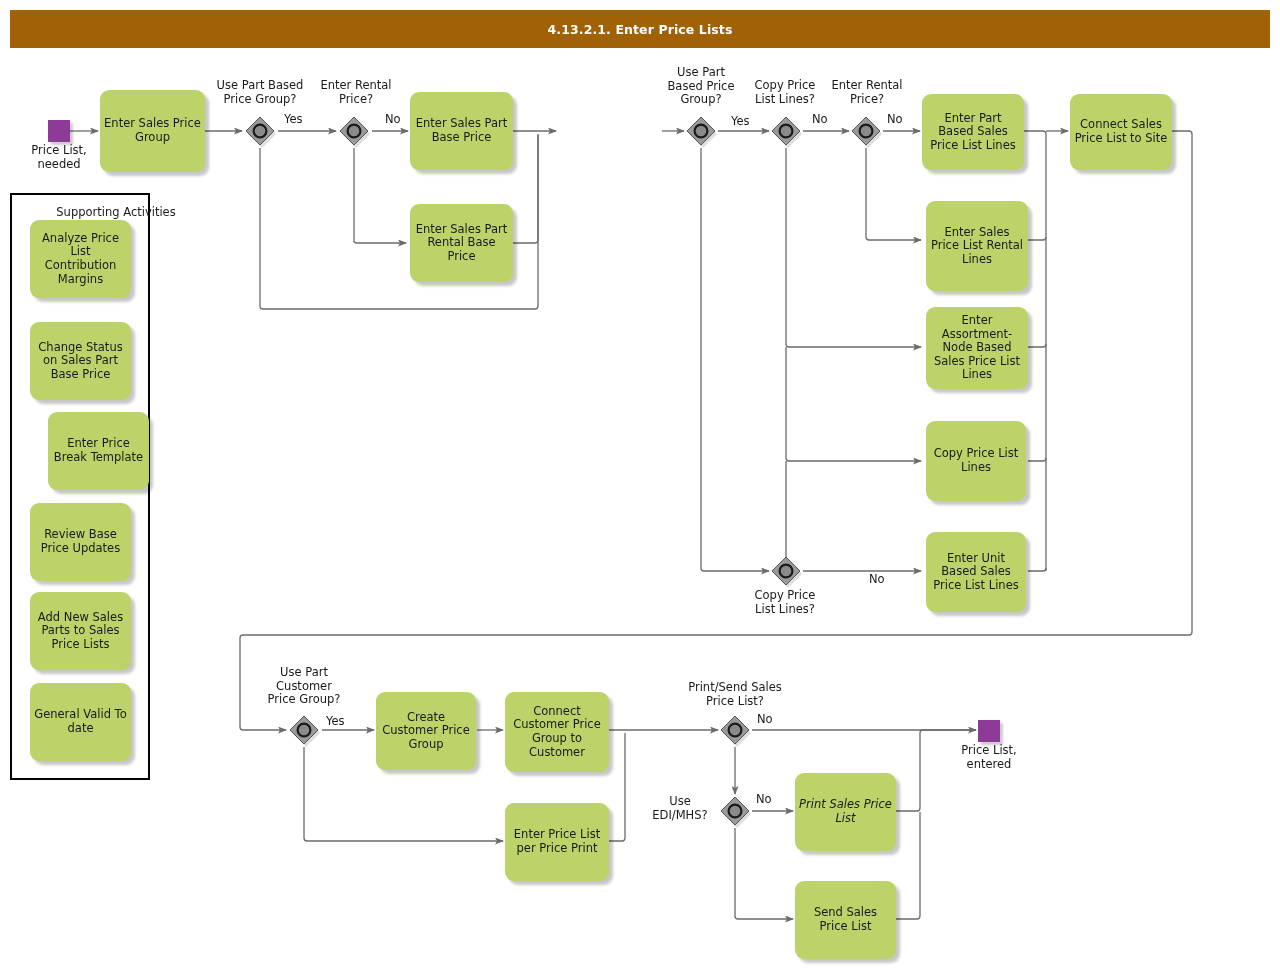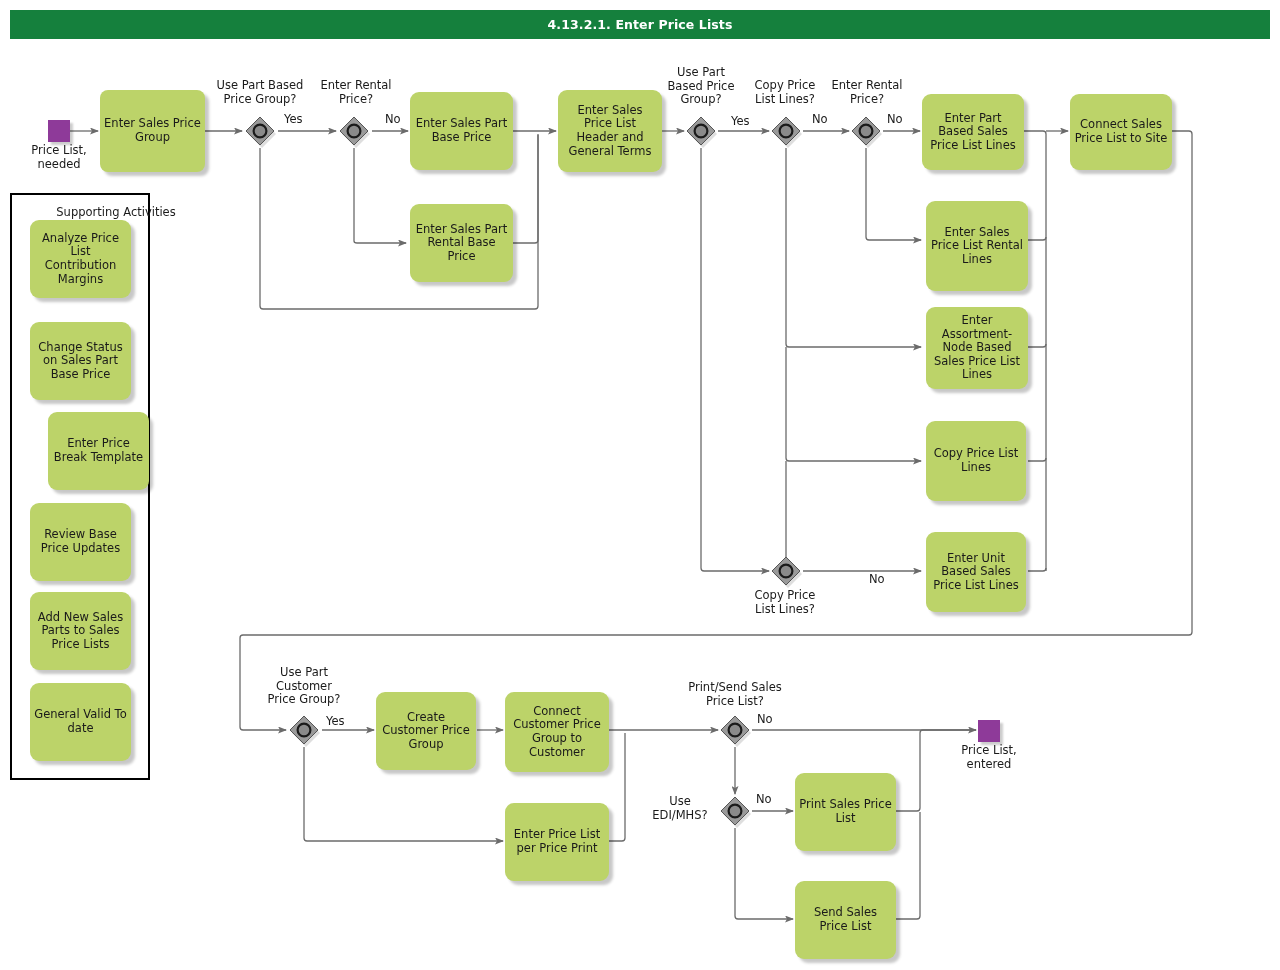--- a/index.html
+++ b/index.html
@@ -16,22 +16,22 @@
     width: 1280px;
     height: 970px;
     background: #ffffff;
   }
   
   .title-bar {
     position: absolute;
     left: 10px;
     top: 10px;
     width: 1260px;
-    height: 29px;
-    background: #15803d;
+    height: 38px;
+    background: #a16207;
     display: flex;
     align-items: center;
     justify-content: center;
   }
   .title-bar .title-text {
     color: #ffffff;
     font-size: 12.5px;
     font-weight: bold;
     font-family: "DejaVu Sans", sans-serif;
     letter-spacing: 0.1px;
@@ -281,35 +281,32 @@
   <div class="flow-lbl" style="left:284px; top:112px;">Yes</div>
   <div class="flow-lbl" style="left:385px; top:112px;">No</div>
   <div class="flow-lbl" style="left:731px; top:114px;">Yes</div>
   <div class="flow-lbl" style="left:812px; top:112px;">No</div>
   <div class="flow-lbl" style="left:887px; top:112px;">No</div>
   <div class="flow-lbl" style="left:869px; top:572px;">No</div>
   <div class="flow-lbl" style="left:326px; top:714px;">Yes</div>
   <div class="flow-lbl" style="left:757px; top:712px;">No</div>
   <div class="flow-lbl" style="left:756px; top:792px;">No</div>
 
-  <div class="task" style="left:100px; top:90px; width:105px; height:82px;border-radius:8px;">
+  <div class="task" style="left:100px; top:90px; width:105px; height:82px;">
     <span class="task-label">Enter Sales Price Group</span>
   </div>
 
   <div class="task" style="left:410px; top:92px; width:103px; height:78px;">
     <span class="task-label">Enter Sales Part Base Price</span>
   </div>
 
   <div class="task" style="left:410px; top:204px; width:103px; height:78px;">
     <span class="task-label">Enter Sales Part Rental Base Price</span>
   </div>
 
-  <div class="task" style="left:558px; top:90px; width:104px; height:82px;">
-    <span class="task-label">Enter Sales Price List Header and General Terms</span>
-  </div>
 
   <div class="task" style="left:922px; top:94px; width:102px; height:76px;">
     <span class="task-label">Enter Part Based Sales Price List Lines</span>
   </div>
 
   <div class="task" style="left:926px; top:201px; width:102px; height:90px;">
     <span class="task-label">Enter Sales Price List Rental Lines</span>
   </div>
 
   <div class="task" style="left:926px; top:307px; width:102px; height:82px;">
@@ -333,21 +330,21 @@
   </div>
 
   <div class="task" style="left:505px; top:692px; width:104px; height:80px;">
     <span class="task-label">Connect Customer Price Group to Customer</span>
   </div>
 
   <div class="task" style="left:505px; top:803px; width:104px; height:78px;">
     <span class="task-label">Enter Price List per Price Print</span>
   </div>
 
-  <div class="task" style="left:795px; top:773px; width:101px; height:78px;">
+  <div class="task" style="left:795px; top:773px; width:101px; height:78px;font-style:italic;">
     <span class="task-label">Print Sales Price List</span>
   </div>
 
   <div class="task" style="left:795px; top:881px; width:101px; height:78px;">
     <span class="task-label">Send Sales Price List</span>
   </div>
 
   <div class="panel"></div>
   <div class="panel-title">Supporting Activities</div>
 

